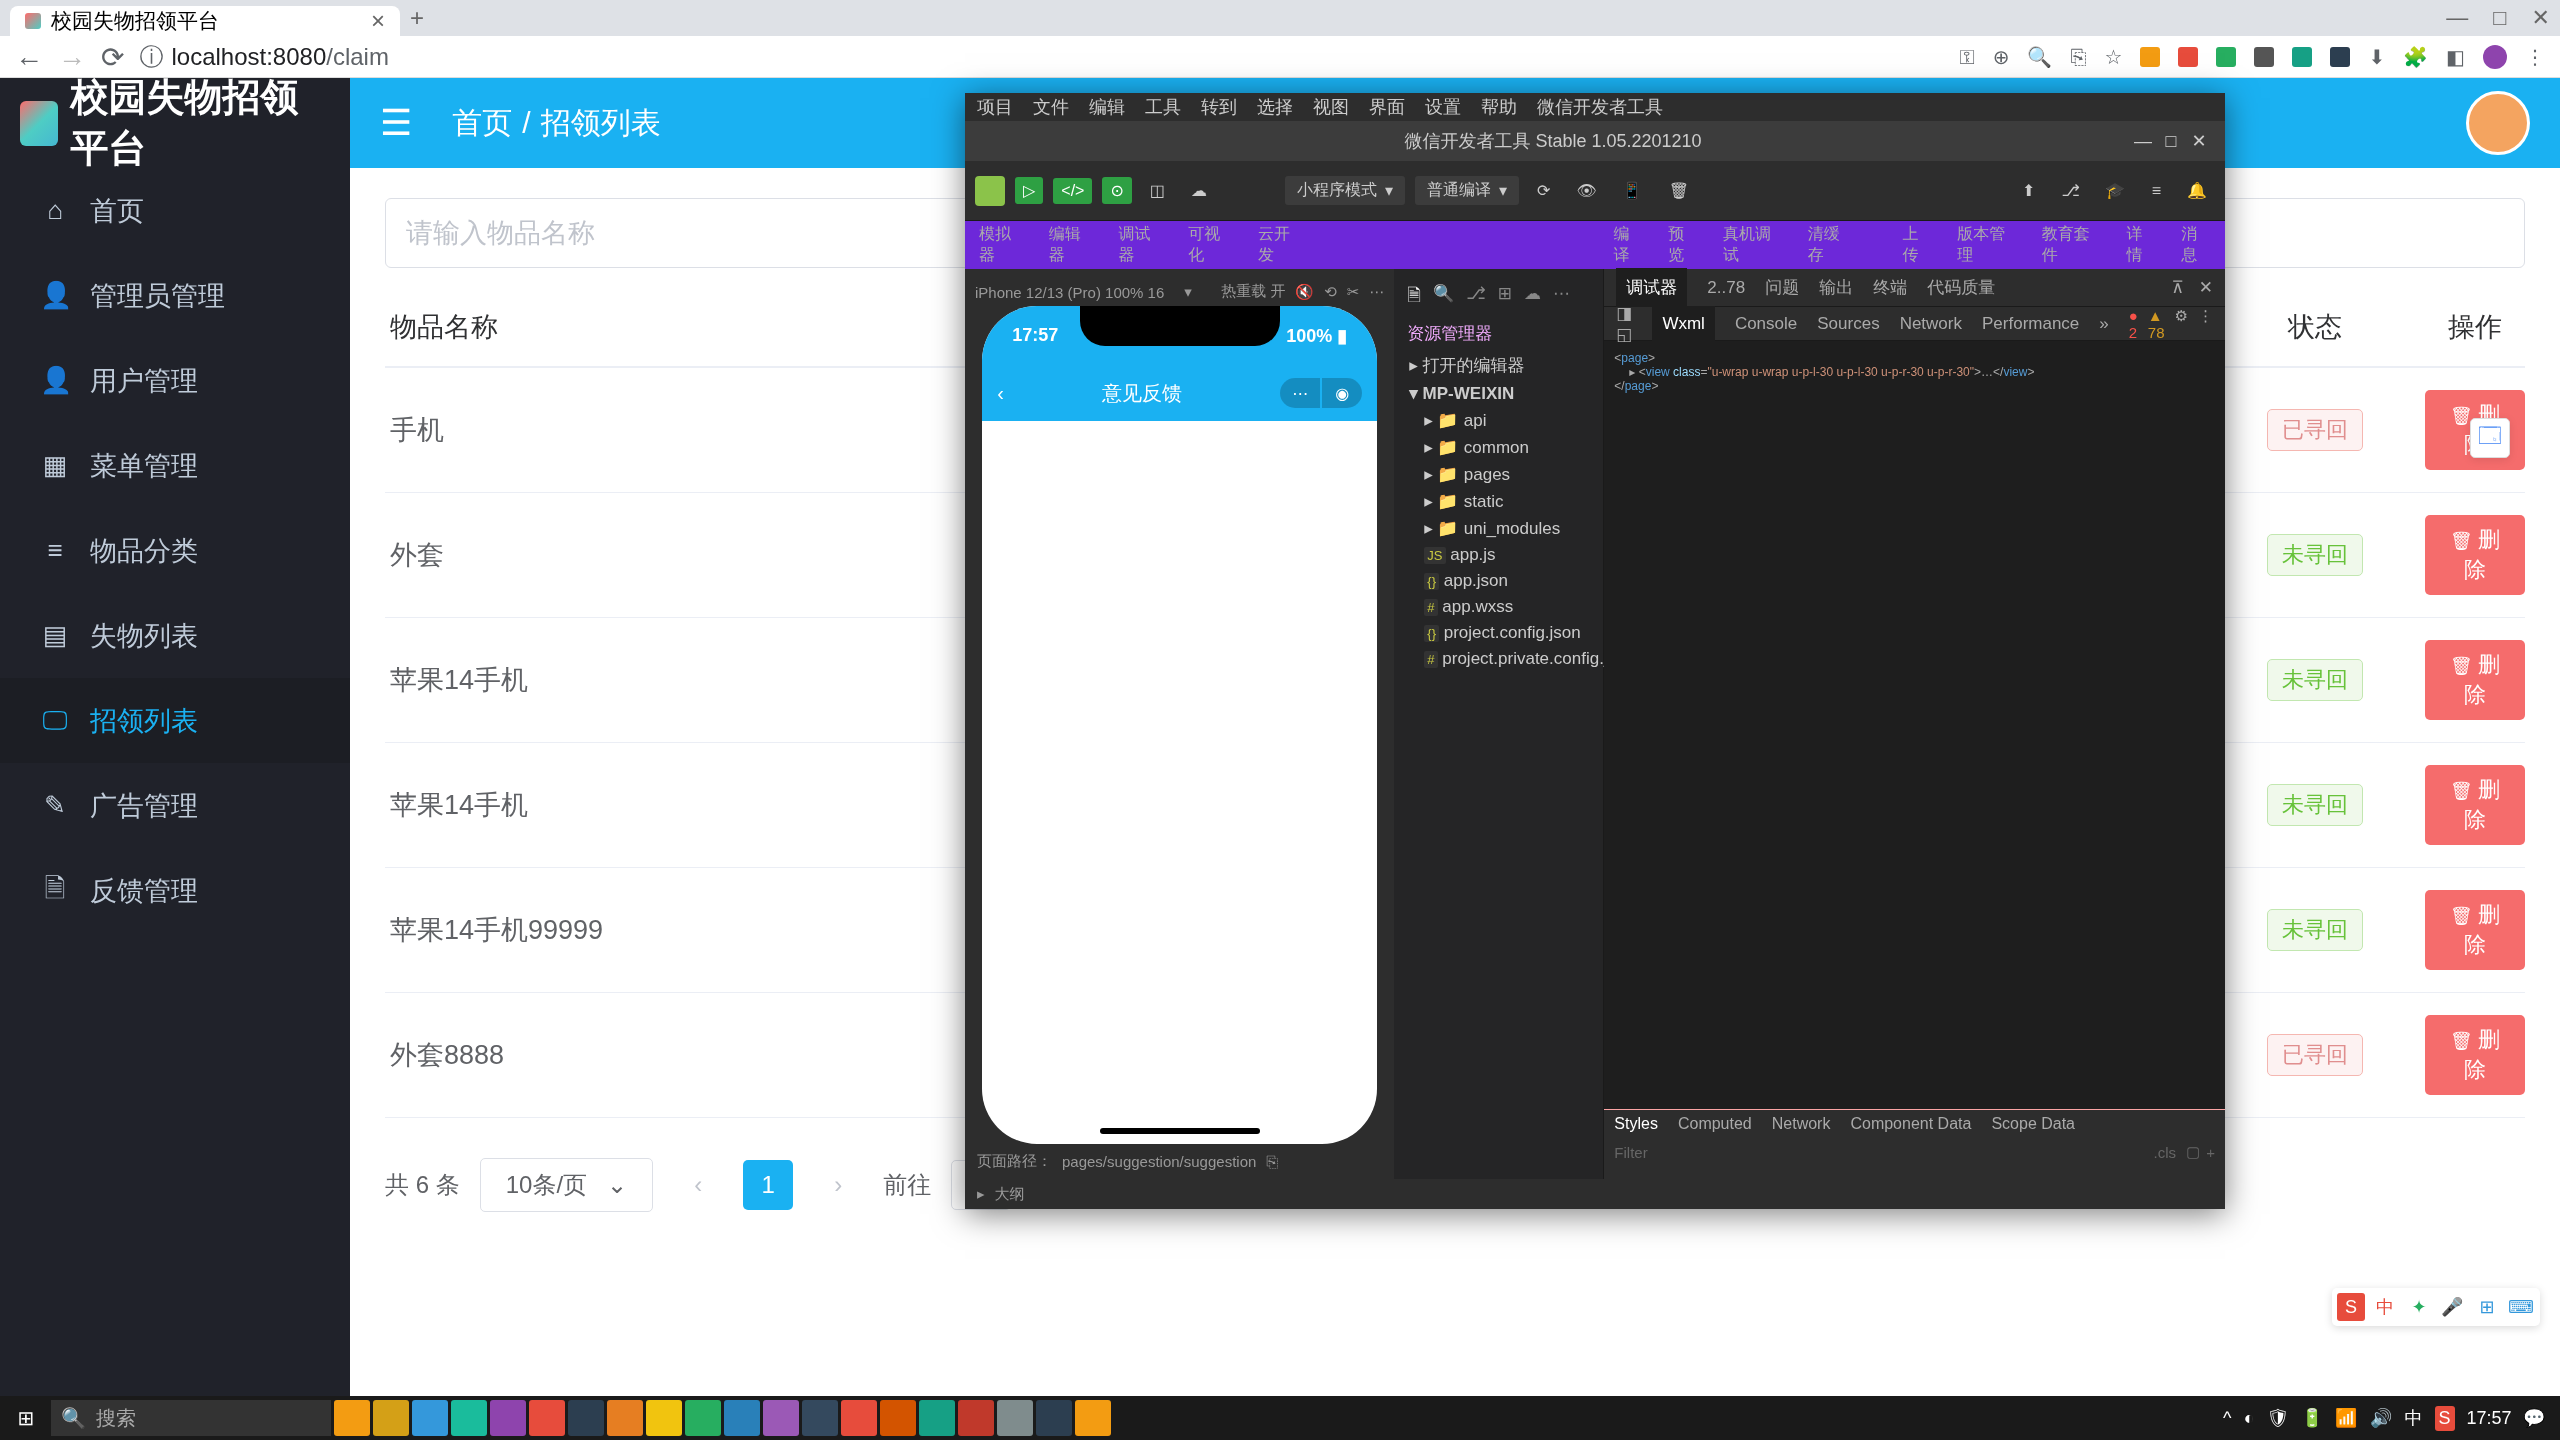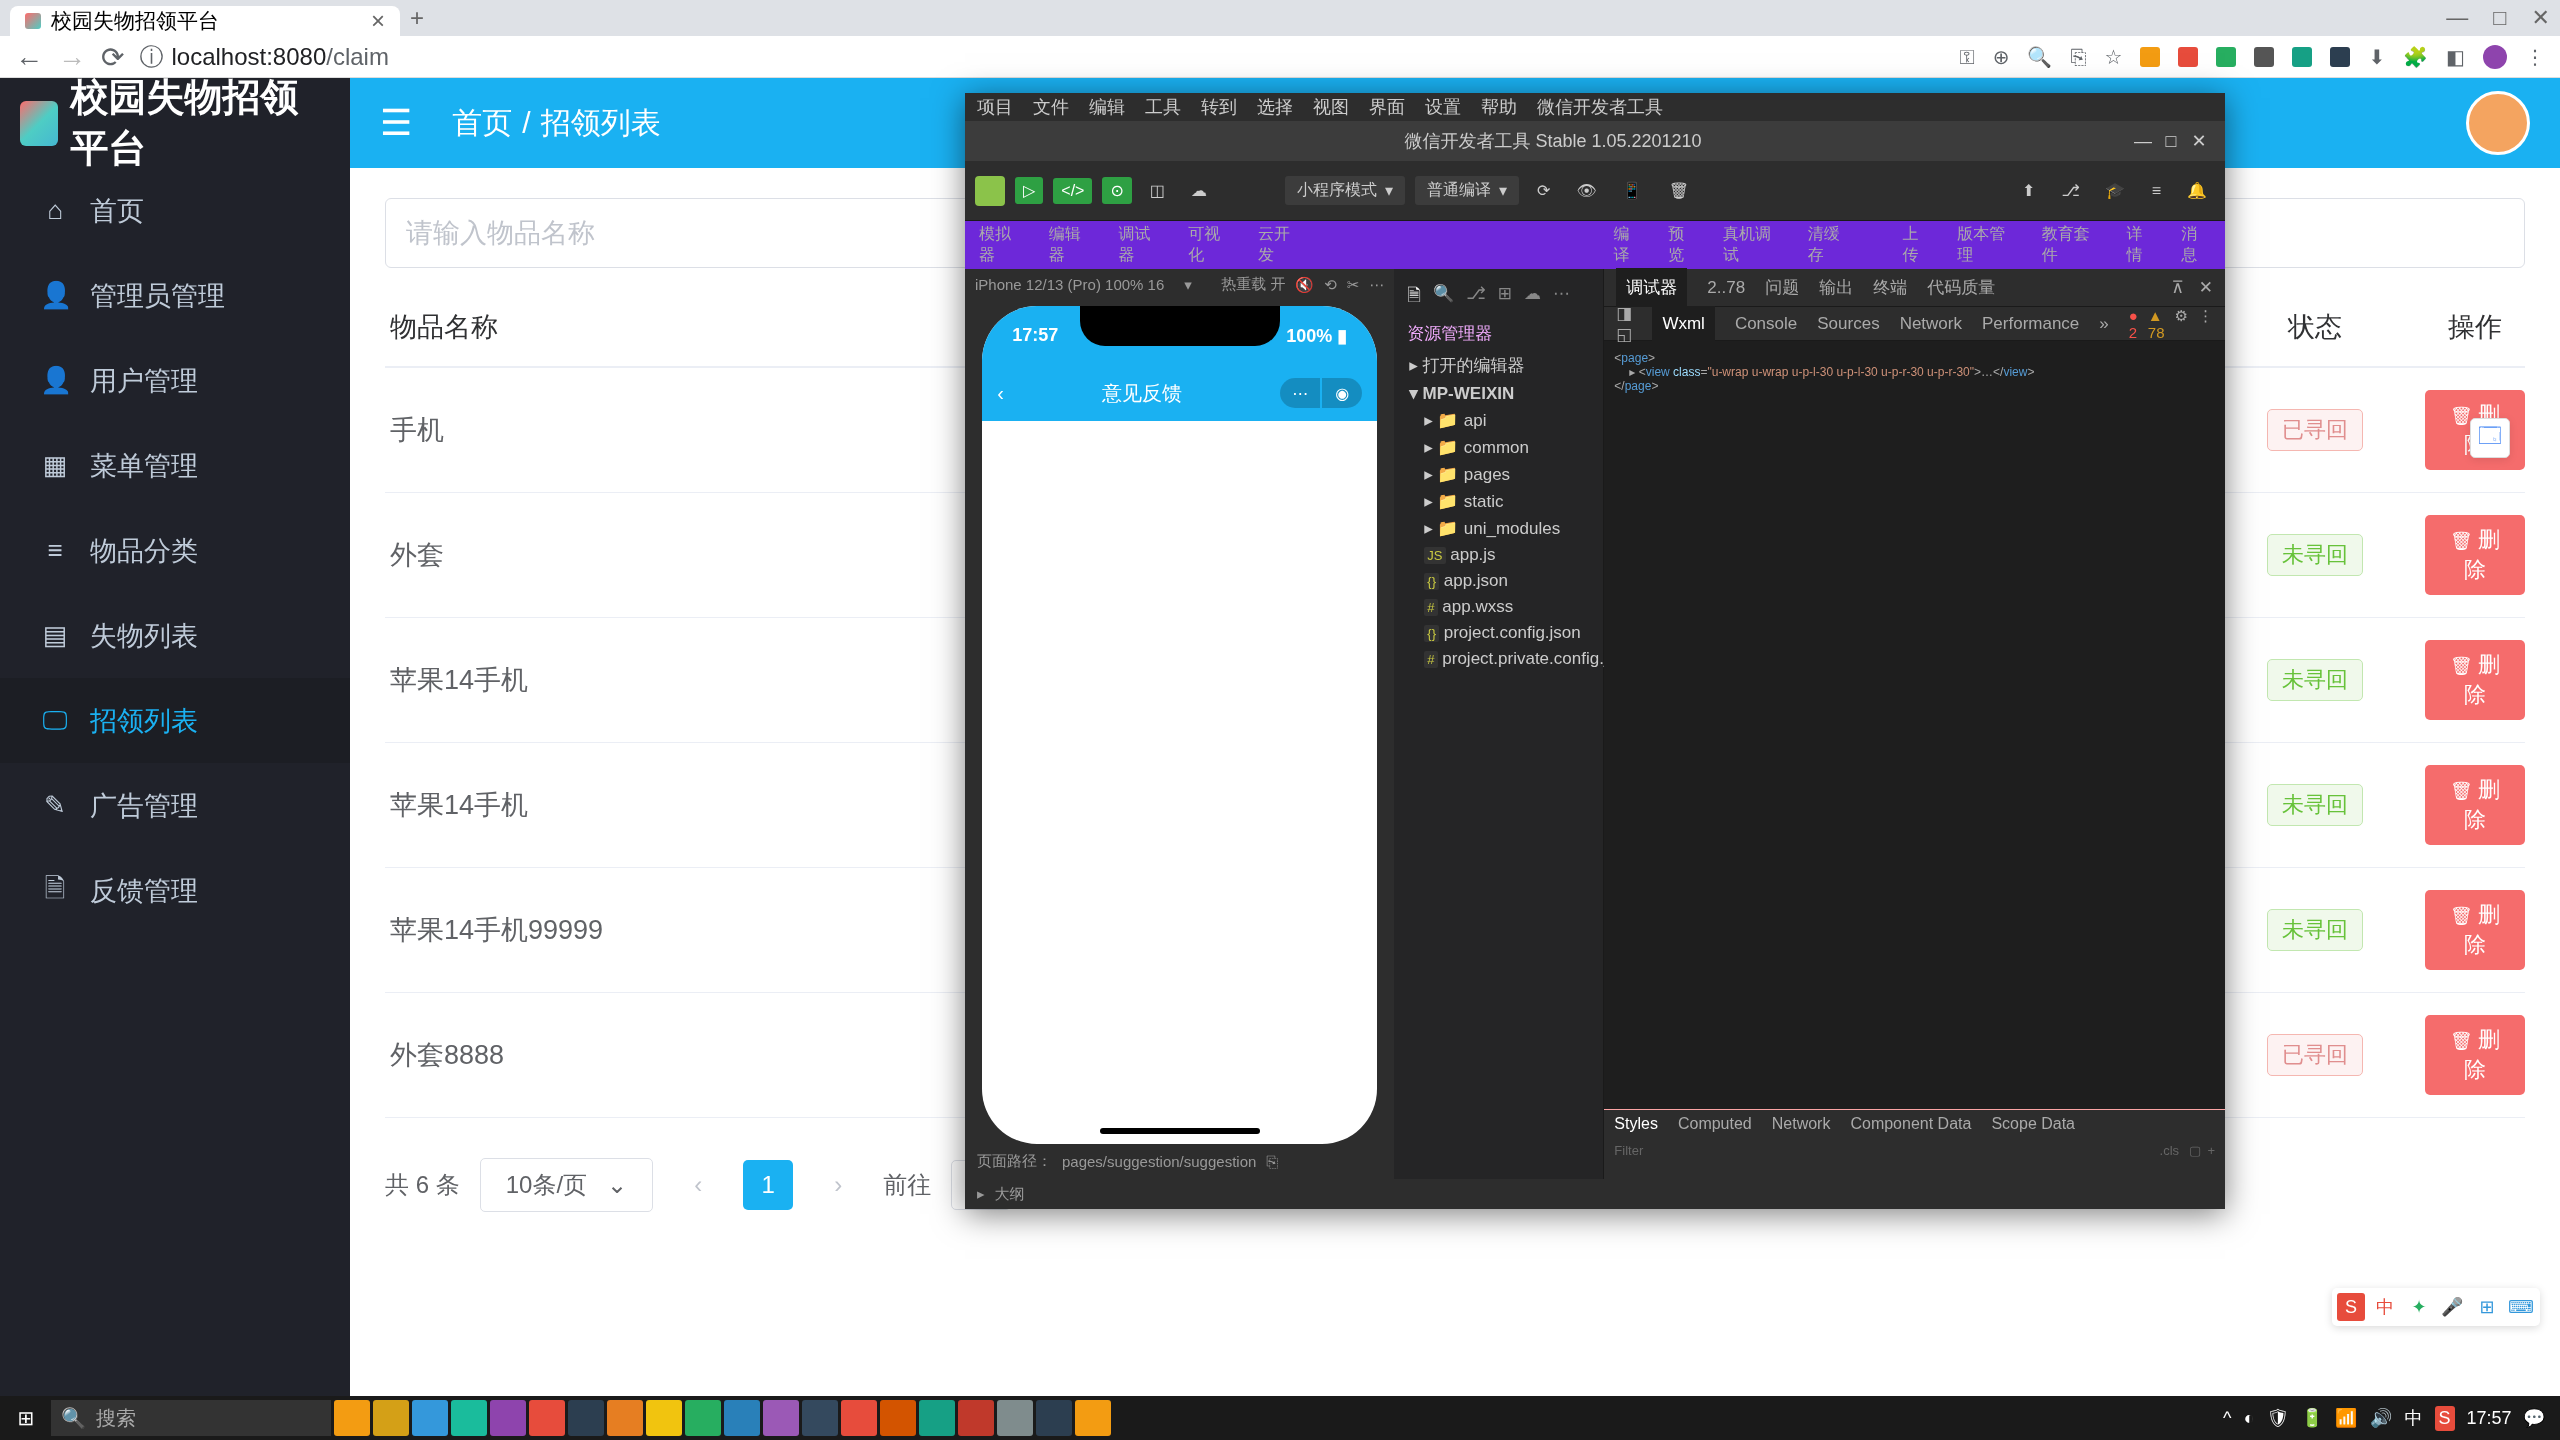--- a/index.html
+++ b/index.html
@@ -61,21 +61,21 @@
 .dt-title{height:40px;background:#3c3c3c;display:flex;align-items:center;padding:0 12px;font-size:18px;color:#ccc}
 .dt-win-btn{width:28px;text-align:center;cursor:pointer;font-size:18px}
 .dt-menubar{height:28px;background:#2d2d2d;display:flex;align-items:center;gap:20px;padding:0 12px;font-size:18px;color:#ccc}
 .dt-toolbar{height:60px;background:#2d2d2d;display:flex;align-items:center;padding:0 10px;gap:10px;border-bottom:1px solid #1a1a1a}
 .dt-btn{padding:4px 8px;border-radius:3px;font-size:16px;color:#ccc}
 .dt-btn.green{background:#2ea043;color:#fff}
 .dt-select{background:#3c3c3c;padding:4px 12px;border-radius:3px;font-size:16px;display:flex;align-items:center;gap:8px}
 .dt-toolbar-row2{display:flex;gap:25px;padding:3px 14px;background:#6d28d9;font-size:16px;color:#aaa}
 .dt-body{display:flex;height:910px}
 .dt-sim{width:460px;background:#2d2d2d;display:flex;flex-direction:column;align-items:center}
-.dt-sim-bar{width:100%;height:32px;display:flex;align-items:center;padding:0 10px;font-size:15px;color:#999;gap:10px}
+.dt-sim-bar{width:100%;height:32px;display:flex;align-items:flex-end;padding:0 10px;font-size:15px;color:#999;gap:10px}
 .phone{width:395px;height:840px;background:#fff;border-radius:55px;position:relative;margin-top:5px;overflow:hidden}
 .notch{position:absolute;top:0;left:50%;transform:translateX(-50%);width:200px;height:40px;background:#000;border-radius:0 0 25px 25px}
 .phone-status{height:60px;display:flex;align-items:center;justify-content:space-between;padding:0 30px;font-size:18px;color:#000;font-weight:600;background:#1ab1f2;color:#fff}
 .phone-nav{height:55px;background:#1ab1f2;color:#fff;display:flex;align-items:center;padding:0 15px;font-size:20px}
 .phone-nav-title{flex:1;text-align:center}
 .capsule{display:flex;align-items:center;gap:2px}
 .cap-btn{width:40px;height:30px;background:rgba(0,0,0,0.2);border-radius:15px;display:flex;align-items:center;justify-content:center;color:#fff;font-size:16px}
 .phone-content{padding:15px;font-size:18px;color:#333}
 .fb-label{margin-bottom:15px}
 .upload-circle{width:40px;height:40px;border-radius:50%;background:#aaa;margin:10px 0 20px}
@@ -90,21 +90,21 @@
 .dt-tabs{height:38px;background:#2d2d2d;display:flex;align-items:center;gap:20px;padding:0 12px;font-size:17px;color:#aaa;border-bottom:1px solid #1a1a1a}
 .dt-tab.active{color:#fff;background:#1e1e1e;padding:8px 10px}
 .dt-badges{margin-left:auto;display:flex;gap:10px;font-size:15px}
 .dt-code{flex:1;padding:10px;font-family:Consolas,monospace;font-size:12px;color:#aaa}
 .dt-code .tag-c{color:#569cd6}
 .dt-code .attr{color:#9cdcfe}
 .dt-code .val{color:#ce9178}
 .dt-styles{height:70px;background:#2d2d2d;border-top:1px solid #fca5a5}
 .dt-style-tabs{display:flex;padding:5px 10px;gap:20px;font-size:16px;color:#aaa}
 .dt-style-tabs .active{color:#fff}
-.dt-filter{padding:5px 10px;font-size:13px;color:#666;display:flex;align-items:flex-start}
+.dt-filter{padding:5px 10px;font-size:15px;color:#666;display:flex;align-items:center}
 .dt-nomatch{text-align:center;font-style:italic;color:#888;padding:5px;font-size:16px}
 .dt-footer{height:30px;background:#2d2d2d;display:flex;align-items:center;padding:0 12px;font-size:15px;color:#999}
 
 
 .win-taskbar{height:44px;background:#1a1a1a;display:flex;align-items:center;padding:0 4px;gap:3px;position:fixed;bottom:0;left:0;right:0}
 .win-start{width:44px;height:44px;display:flex;align-items:center;justify-content:center;color:#fff;font-size:20px}
 .win-search{width:280px;height:36px;background:#333;display:flex;align-items:center;padding:0 10px;color:#aaa;font-size:20px;gap:10px}
 .tb-icon{width:36px;height:36px;border-radius:3px;display:flex;align-items:center;justify-content:center;font-size:18px}
 .tb-tray{margin-left:auto;display:flex;align-items:center;gap:12px;color:#fff;font-size:18px;padding-right:10px}
 

